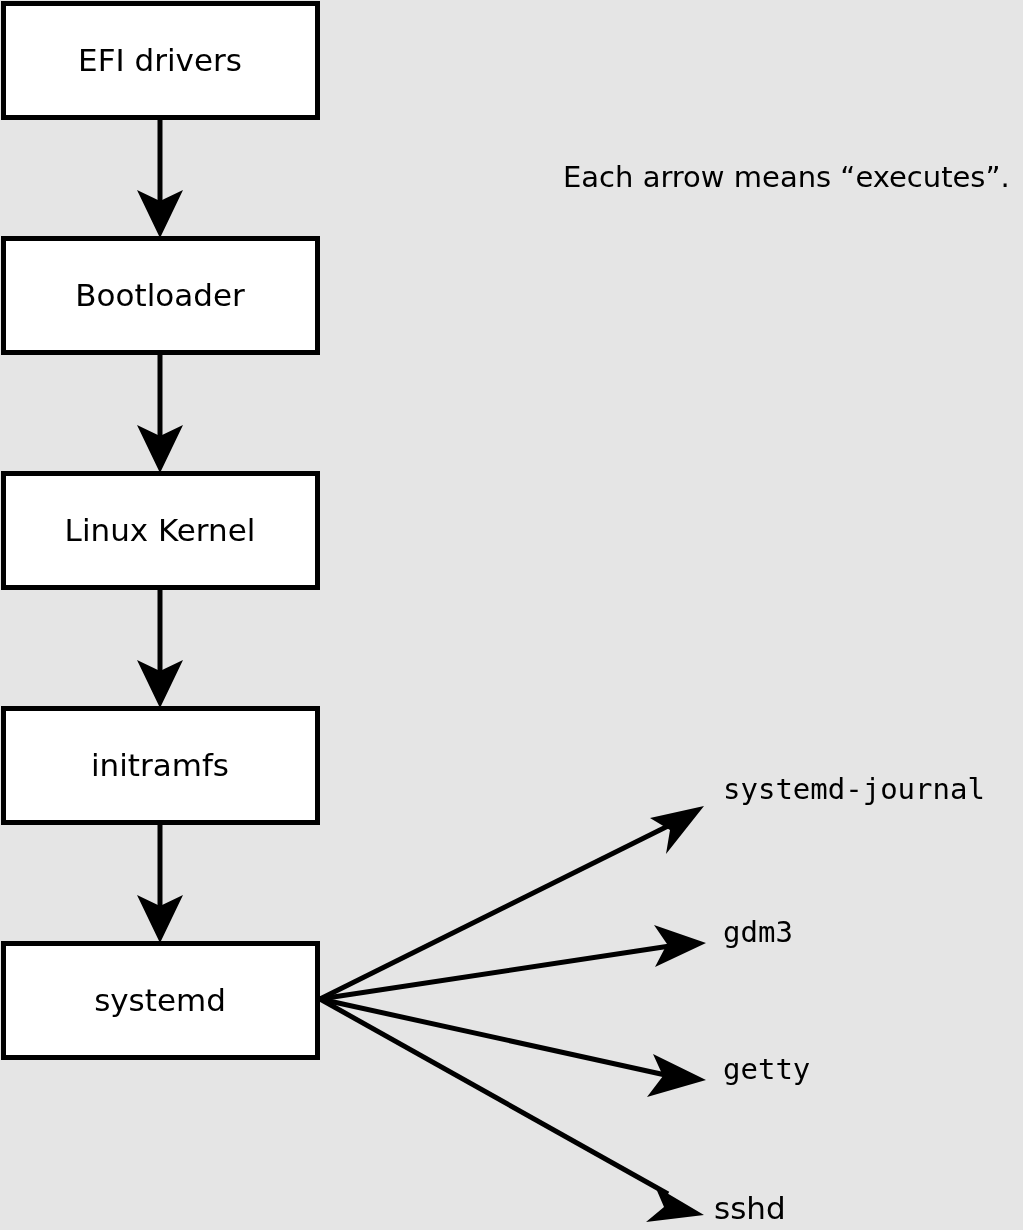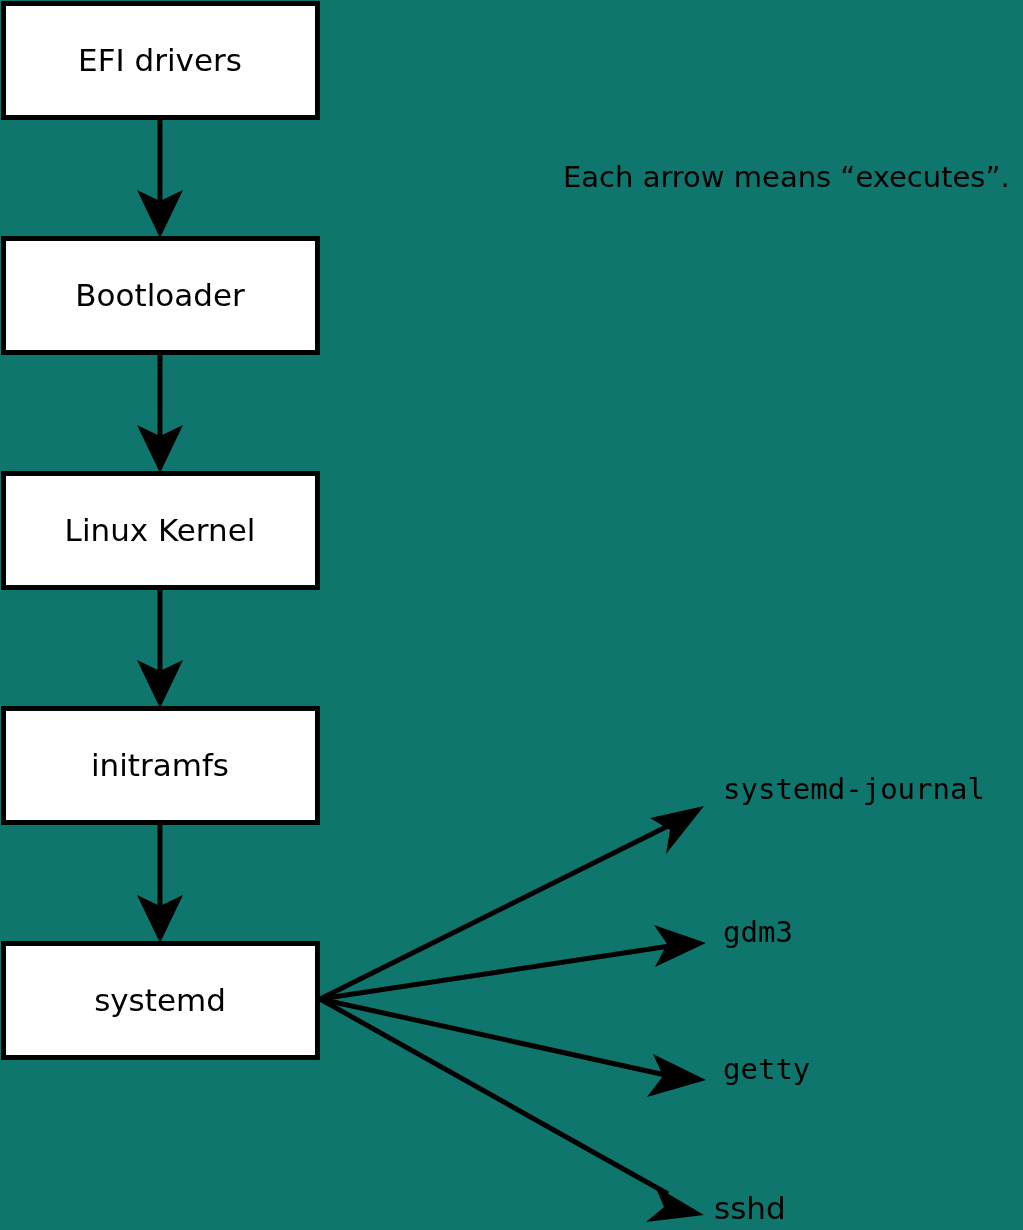--- a/index.html
+++ b/index.html
@@ -9,21 +9,21 @@
     background: #ffffff;
   }
   body {
     font-family: "DejaVu Sans", sans-serif;
     color: #000000;
   }
   #diagram-root {
     position: relative;
     width: 1023px;
     height: 1230px;
-    background: #0f766e;
+    background: #e5e5e5;
     overflow: hidden;
   }
   #diagram-svg {
     position: absolute;
     left: 0;
     top: 0;
     width: 1023px;
     height: 1230px;
     display: block;
   }

